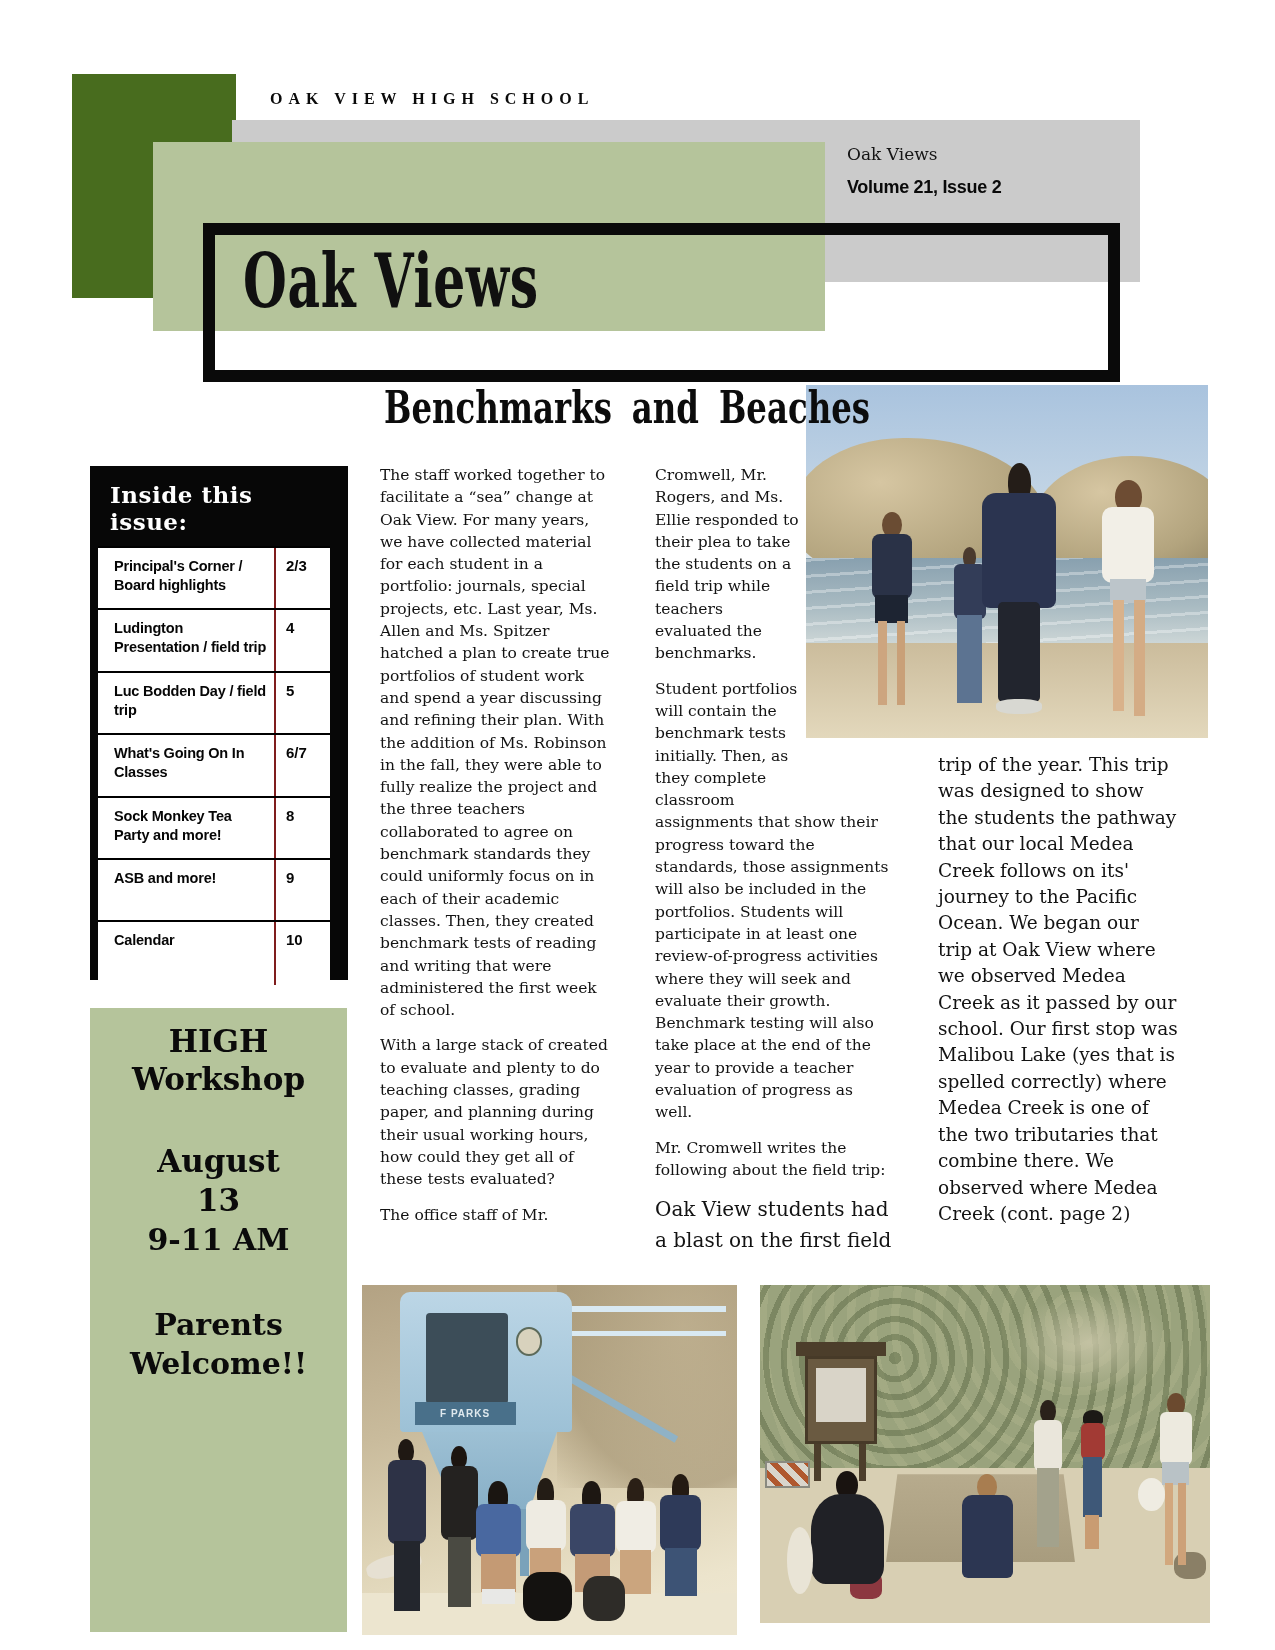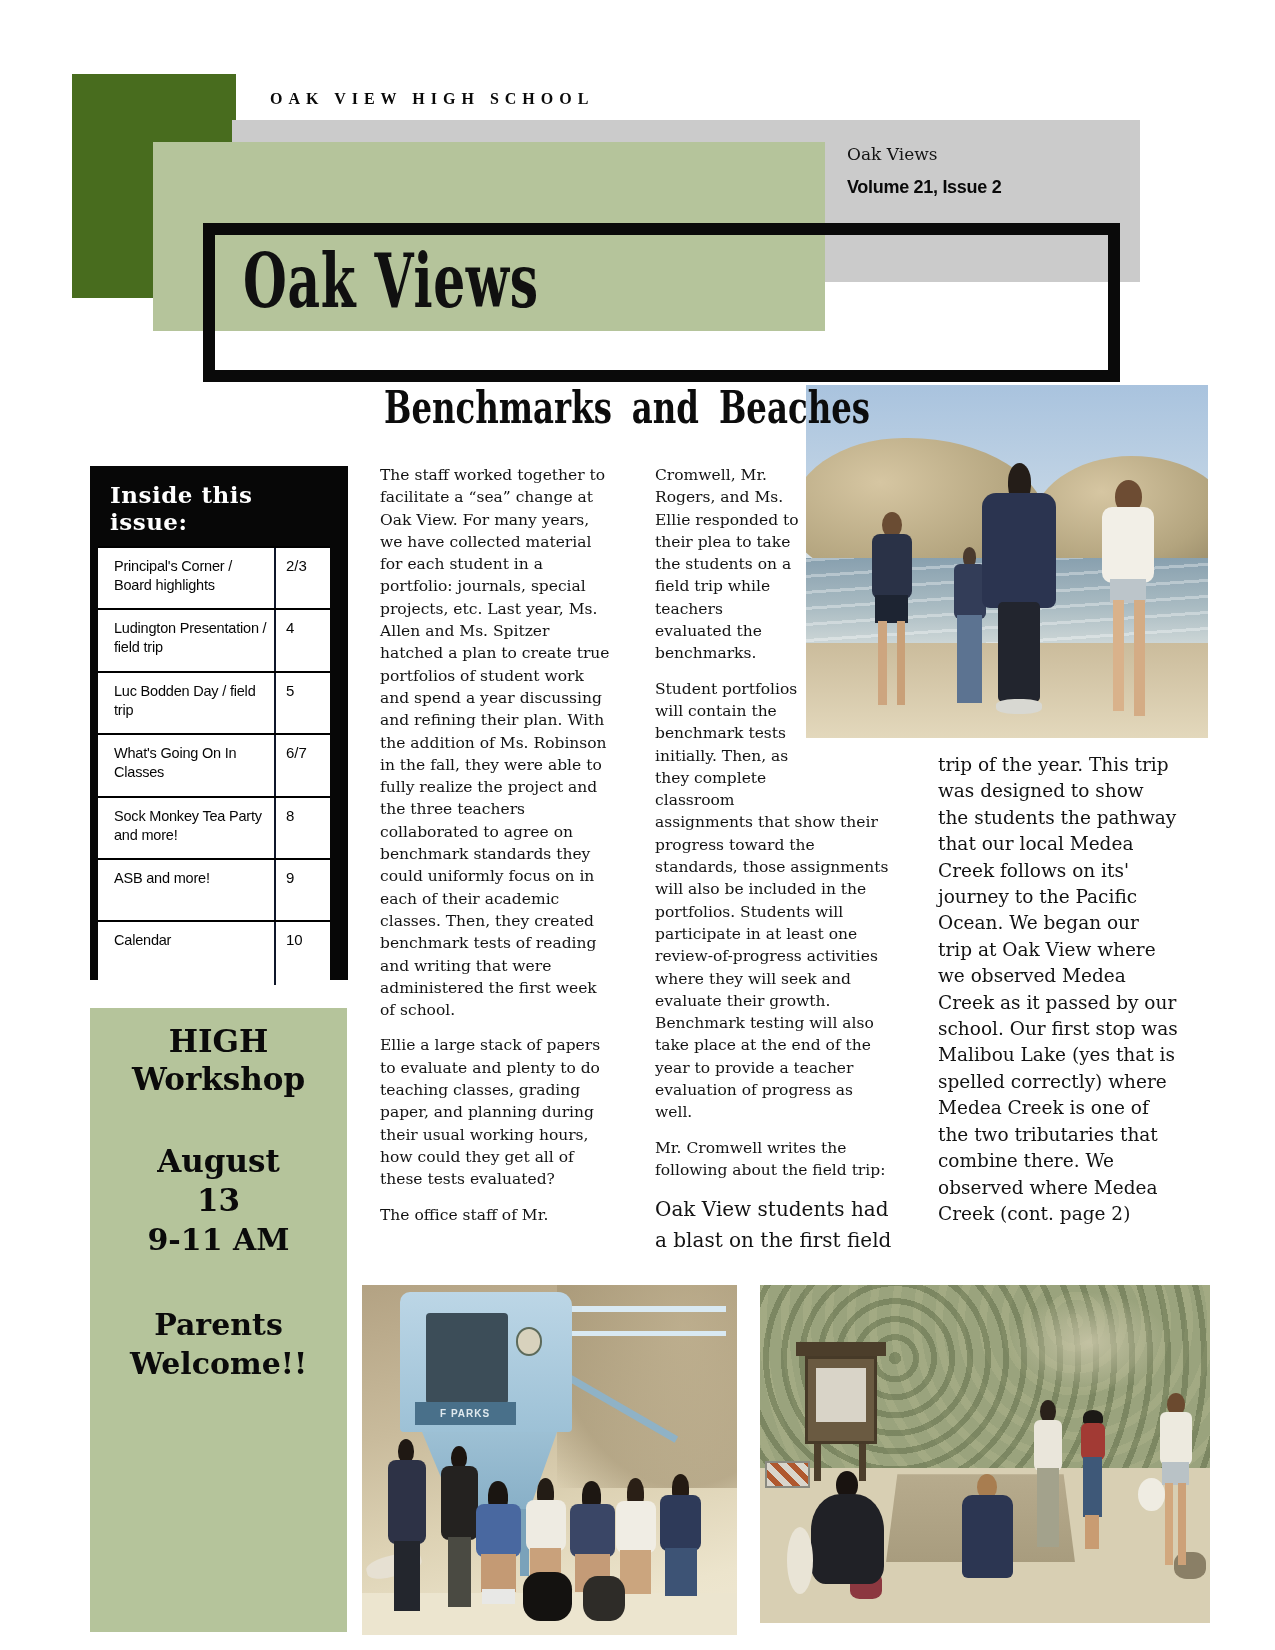--- a/index.html
+++ b/index.html
@@ -27,24 +27,24 @@
             color:#0c0c0c;white-space:nowrap;word-spacing:12px;z-index:3;
             transform:scaleX(.72);transform-origin:left top;}
 
   
   .toc{position:absolute;left:90px;top:466px;width:258px;height:514px;background:#070707;
        box-sizing:border-box;padding:0 18px 16px 8px;z-index:3;}
   .toc-title{color:#ffffff;font-weight:bold;font-size:23px;letter-spacing:.5px;
              padding:15px 0 11px 12px;}
   .toc-body{background:#ffffff;border-top:2px solid #000;}
   .toc-row{display:flex;height:62.4px;box-sizing:border-box;border-bottom:2px solid #000;
-           font-family:"Liberation Sans",sans-serif;font-weight:normal;color:#060606;}
+           font-family:"Liberation Sans",sans-serif;font-weight:bold;color:#060606;}
   .toc-row:last-child{border-bottom:none;}
   .toc-label{flex:1;padding:9px 4px 0 16px;font-size:14.5px;line-height:19px;letter-spacing:-.2px;}
-  .toc-page{width:56px;box-sizing:border-box;border-left:2px solid #0f172a;padding:9px 0 0 10px;
+  .toc-page{width:56px;box-sizing:border-box;border-left:2px solid #7f1d1d;padding:9px 0 0 10px;
             font-size:15px;}
 
   
   .col{position:absolute;z-index:3;}
   .body-p{margin:0 0 13px 0;font-size:15.5px;line-height:22.3px;-webkit-hyphens:auto;hyphens:auto;}
   .col1{left:380px;top:464px;width:236px;}
   .col2{left:655px;top:464px;width:240px;}
   .wrap-spacer{float:right;width:94px;height:332px;}
   .lead-p{margin:6px 0 0 0;font-size:20px;line-height:31px;-webkit-hyphens:auto;hyphens:auto;}
   .col3{left:938px;top:752px;width:240px;}
@@ -172,21 +172,21 @@
         <div class="toc-row">
           <div class="toc-label">Calendar</div>
           <div class="toc-page">10</div>
         </div>
       </div>
   </section>
 
   <div class="col col1">
 
   <p class="body-p">The staff worked together to facilitate a “sea” change at Oak View.  For many years, we have collected material for each student in a portfolio:  journals, special projects, etc.  Last year, Ms. Allen and Ms. Spitzer hatched a plan to create true portfolios of student work and spend a year discussing and refining their plan.  With the addition of Ms. Robinson in the fall, they were able to fully realize the project and the three teachers collaborated to agree on benchmark standards they could uniformly focus on in each of their academic classes. Then, they created benchmark tests of reading and writing that were administered the first week of school.</p>
-      <p class="body-p">Ellie a large stack of papers to evaluate and plenty to do teaching classes, grading paper, and planning during their usual working hours, how could they get all of these tests evaluated?</p>
+      <p class="body-p">With a large stack of created to evaluate and plenty to do teaching classes, grading paper, and planning during their usual working hours, how could they get all of these tests evaluated?</p>
       <p class="body-p">The office staff of Mr.</p>
     </div>
 
   <div class="col col2">
     <div class="wrap-spacer"></div>
     <div>
 
     <p class="body-p">Cromwell, Mr. Rogers, and Ms. Ellie responded to their plea to take the students on a field trip while teachers evaluated the benchmarks.</p>
         <p class="body-p">Student portfolios will contain the benchmark tests initially.  Then, as they complete classroom assignments that show their progress toward the standards, those assignments will also be included in the portfolios.  Students will participate in at least one review-of-progress activities where they will seek and evaluate their growth. Benchmark testing will also take place at the end of the year to provide a teacher evaluation of progress as well.</p>
         <p class="body-p">Mr. Cromwell writes the following about the field trip:</p>

